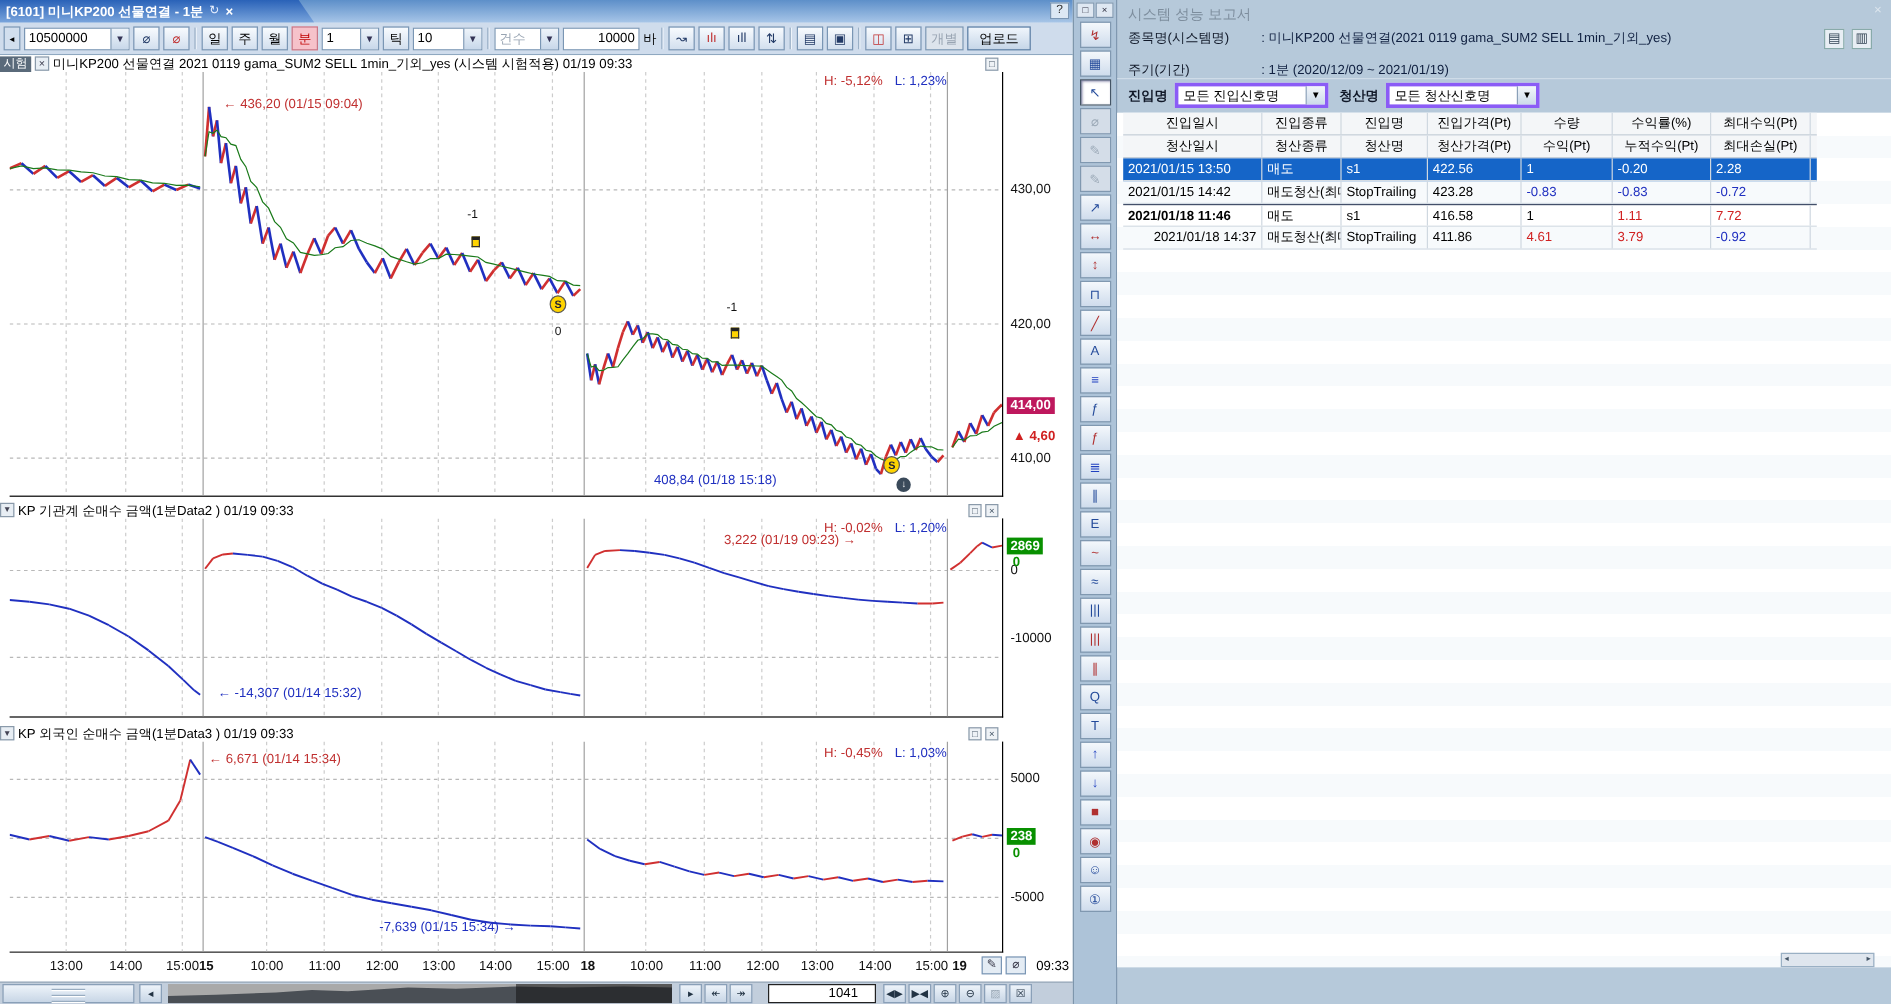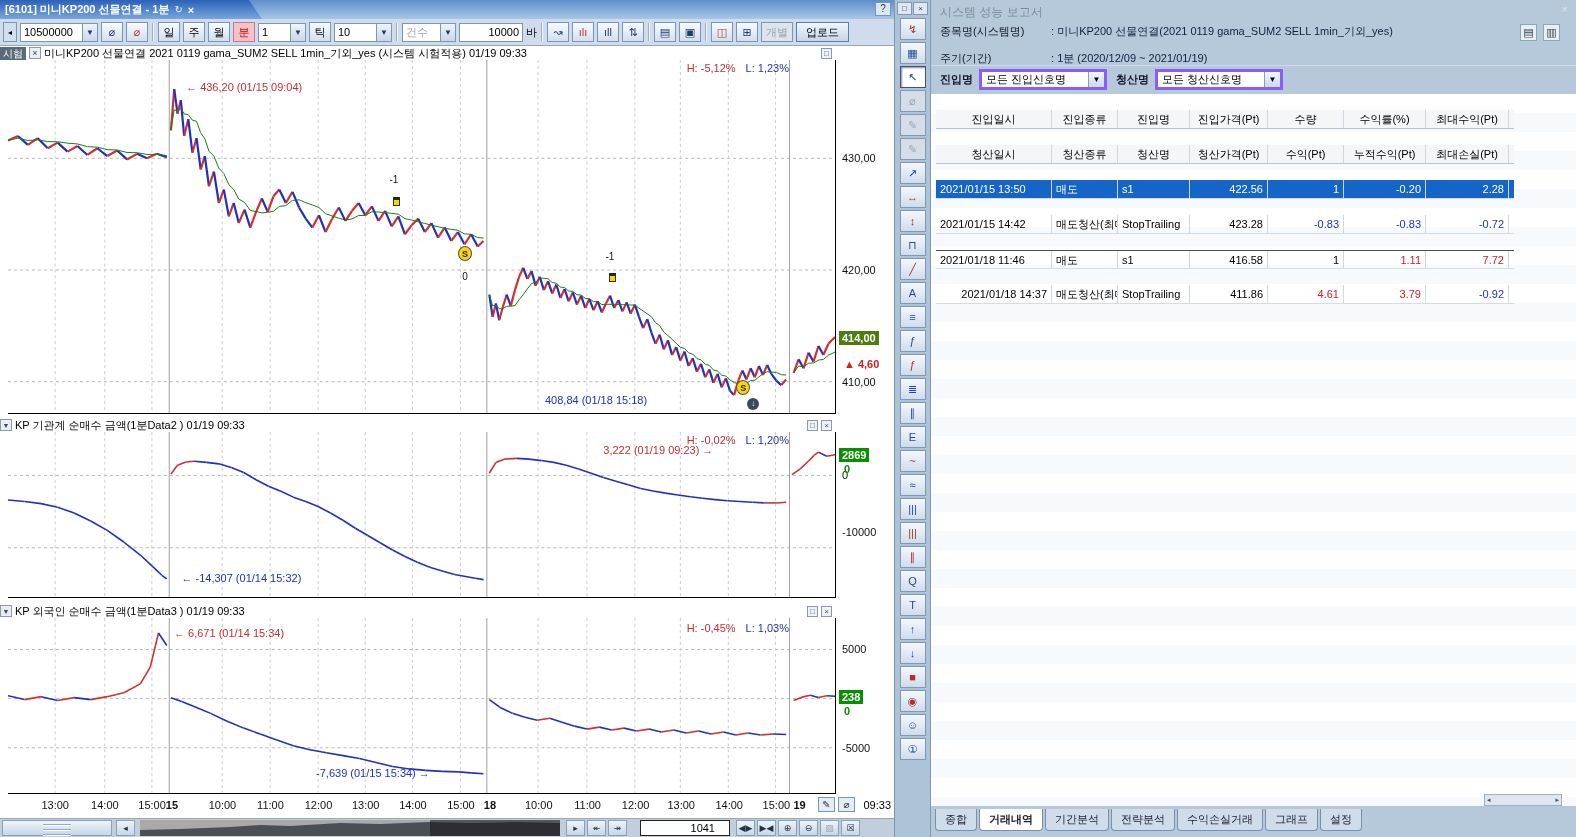--- a/index.html
+++ b/index.html
@@ -42,21 +42,21 @@
   .xbox{width:12px;height:12px;border:1px solid #8a9aaa;background:#e8eef4;color:#445;font-size:9px;text-align:center;line-height:10px;}
   .ddbox{width:12px;height:12px;border:1px solid #8a9aaa;background:#e8eef4;color:#445;font-size:7px;text-align:center;line-height:11px;}
   .maxbox{position:absolute;right:62px;width:11px;height:11px;border:1px solid #8a9aaa;background:#eef2f6;font-size:8px;line-height:9px;text-align:center;color:#456;}
   .phdr .pt{white-space:nowrap;}
 
   .plot{position:absolute;left:8px;width:828px;background:#fff;border-right:1px solid #000;border-bottom:1px solid #000;}
   .plot svg{position:absolute;left:0;top:0;width:100%;height:100%;}
   .axis{position:absolute;left:838px;width:56px;}
   .ytick{position:absolute;left:4px;white-space:nowrap;color:#111;}
   .curbox{position:absolute;left:1px;padding:0 3px;height:14px;line-height:14px;font-weight:bold;color:#fff;white-space:nowrap;}
-  .curbox.red{background:#4d7c0f;}
+  .curbox.red{background:#be185d;}
   .curbox.green{background:#089000;}
   .cursub{position:absolute;left:6px;white-space:nowrap;font-weight:bold;}
   .cursub.red{color:#d02020;margin-top:12px;}
   .cursub.green{color:#089000;}
   .ann{position:absolute;white-space:nowrap;font-size:11px;}
   .hl{position:absolute;right:46px;top:2px;white-space:nowrap;}
   .hl .h{color:#c03030;margin-right:10px;}
   .hl .l{color:#2030c0;}
   .smark{position:absolute;width:14px;height:15px;margin:-7px 0 0 -7px;background:#ffd400;border:1px solid #555;
          border-radius:50%;font-size:9px;font-weight:bold;text-align:center;line-height:14px;color:#223;}
@@ -108,27 +108,27 @@
   .rp-icons{position:absolute;right:16px;top:24px;display:flex;gap:6px;}
   .rp-icons div{width:17px;height:17px;border:1px solid #8aa;background:#e8eef4;font-size:11px;text-align:center;line-height:15px;color:#345;}
   .rp-filter{position:absolute;left:0;top:68px;width:100%;height:24px;}
   .rp-filter .flab{position:absolute;top:4px;font-weight:bold;color:#101828;}
   .fcombo{position:absolute;top:1px;height:21px;background:#fff;border:3px solid #8b5cf6;display:flex;align-items:center;}
   .fcombo .cv{flex:1;padding:0 4px;}
   .fcombo .cd{width:16px;height:100%;border-left:1px solid #8aa0b8;background:linear-gradient(#f2f6fa,#ccdaea);
               font-size:8px;display:flex;align-items:center;justify-content:center;}
   .rp-tablewrap{position:absolute;left:0;top:94px;width:100%;height:712px;background:#fff;
       background-image:repeating-linear-gradient(#ffffff 0 19px,#f7fafc 19px 38px);}
-  .trow{display:flex;height:19px;border-bottom:1px solid #d4dce4;width:578px;margin-left:5px;margin-top:16px;}
+  .trow{display:flex;height:19px;border-bottom:1px solid #d4dce4;width:578px;margin-left:5px;}
   .trow.hdr{background:#f4f6f8;border-bottom:1px solid #b8c4d0;}
   .trow.sel{background:#1565c8;color:#fff;}
   .trow.div{border-top:1px solid #44506a;}
   .tcell{height:100%;padding:0 4px;border-right:1px solid #cfd8e0;overflow:hidden;white-space:nowrap;line-height:18px;}
   .trow.hdr .tcell{text-align:center;}
-  .tcell.r{text-align:right;}
+  .tcell.r{text-align:left;}
   .tcell.cr{color:#d02020;}
   .tcell.cb{color:#2030c0;}
   .trow.sel .tcell{color:#fff;}
   .hstub{position:absolute;right:14px;top:794px;width:78px;height:12px;background:#dfe6ee;border:1px solid #9ab0c4;display:flex;justify-content:space-between;font-size:7px;line-height:10px;padding:0 2px;color:#456;}
 
   .btabs{position:absolute;left:4px;top:809px;display:flex;gap:2px;}
   .btab{height:22px;padding:3px 9px 0;border:1px solid #7a90a8;border-top:none;background:#cfdcea;
         border-radius:0 0 4px 4px;color:#223;}
   .btab.act{background:#fff;font-weight:bold;}
   .plot, .axis {font-size:11px;}
@@ -143,21 +143,21 @@
       <div class="ttab">
         <span>[6101] 미니KP200 선물연결 - 1분</span>
         <span class="ticon">↻</span>
         <span class="tclose">×</span>
       </div>
       <div class="helpbtn">?</div>
     </div>
 
     <div class="toolbar" id="tb">
         <div class="nav">◂</div>
-        <div class="combo" style="width: 78px;">
+        <div class="combo" style="width: 88px;">
           <span class="cv">10500000</span>
           <span class="cd">▼</span>
         </div>
         <div class="tb-icon">⌀</div>
         <div class="tb-icon red">⌀</div>
         <div class="tb-sep"></div>
         <div class="tb-btn">일</div>
         <div class="tb-btn">주</div>
         <div class="tb-btn">월</div>
         <div class="tb-btn act">분</div>
@@ -768,21 +768,21 @@
         <div class="trow">
           <div class="tcell" style="width: 116px;">2021/01/15 14:42</div>
           <div class="tcell" style="width: 66px;">매도청산(최대</div>
           <div class="tcell" style="width: 72px;">StopTrailing</div>
           <div class="tcell r" style="width: 78px;">423.28</div>
           <div class="tcell r cb" style="width: 76px;">-0.83</div>
           <div class="tcell r cb" style="width: 82px;">-0.83</div>
           <div class="tcell r cb" style="width: 83px;">-0.72</div>
         </div>
         <div class="trow  div">
-          <div class="tcell" style="width: 116px;">2021/01/18 11:46</div>
+          <div class="tcell" style="width: 116px; font-weight: bold;">2021/01/18 11:46</div>
           <div class="tcell" style="width: 66px;">매도</div>
           <div class="tcell" style="width: 72px;">s1</div>
           <div class="tcell r" style="width: 78px;">416.58</div>
           <div class="tcell r" style="width: 76px;">1</div>
           <div class="tcell r cr" style="width: 82px;">1.11</div>
           <div class="tcell r cr" style="width: 83px;">7.72</div>
         </div>
         <div class="trow">
           <div class="tcell" style="width: 116px; text-align: right;">2021/01/18 14:37</div>
           <div class="tcell" style="width: 66px;">매도청산(최대</div>
@@ -791,24 +791,15 @@
           <div class="tcell r cr" style="width: 76px;">4.61</div>
           <div class="tcell r cr" style="width: 82px;">3.79</div>
           <div class="tcell r cb" style="width: 83px;">-0.92</div>
         </div>
       </div>
     <div class="hstub">
         <span>◂</span>
         <span>▸</span>
       </div>
 
-    <div class="btabs" id="btabs">
-        <div class="btab">종합</div>
-        <div class="btab act">거래내역</div>
-        <div class="btab">기간분석</div>
-        <div class="btab">전략분석</div>
-        <div class="btab">수익손실거래</div>
-        <div class="btab">그래프</div>
-        <div class="btab">설정</div>
-      </div>
 
   </div>
 </div>
 
 </body></html>

